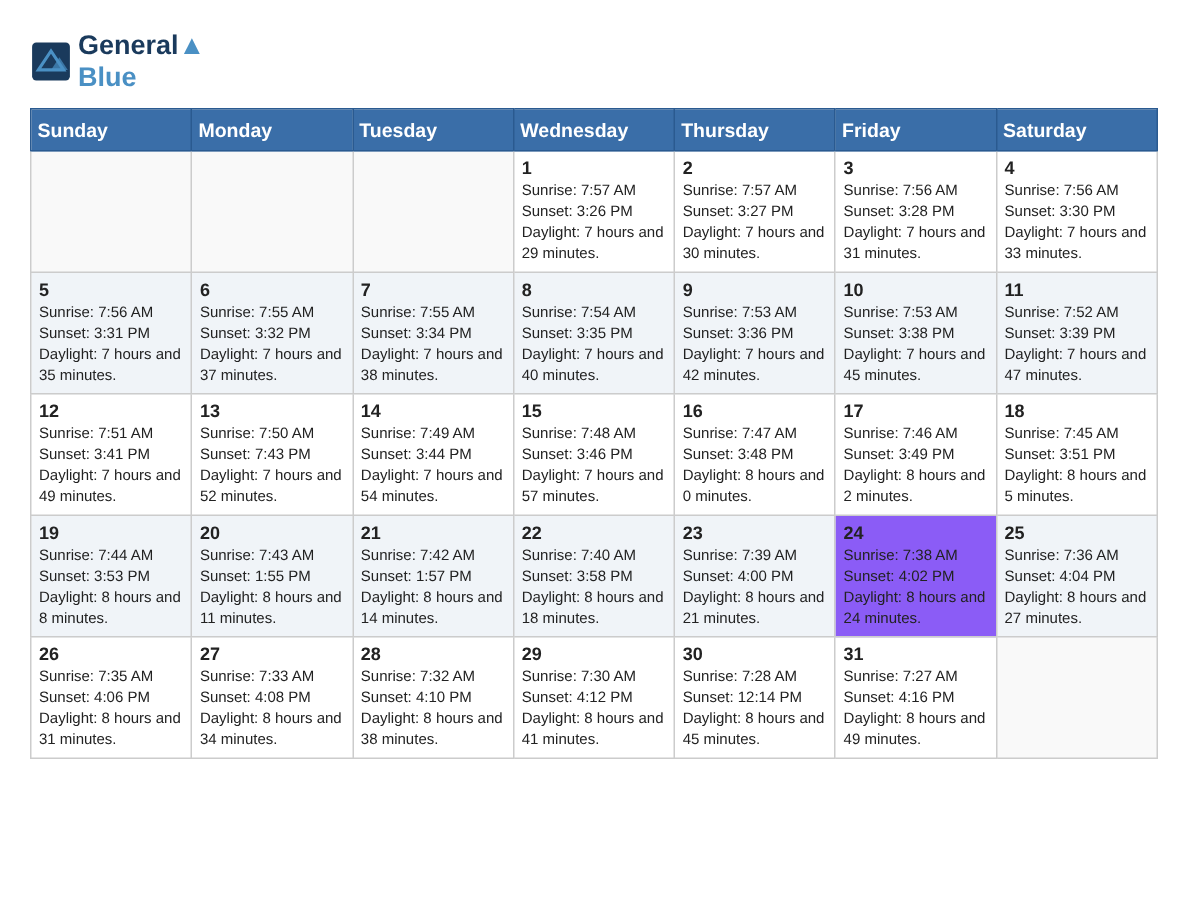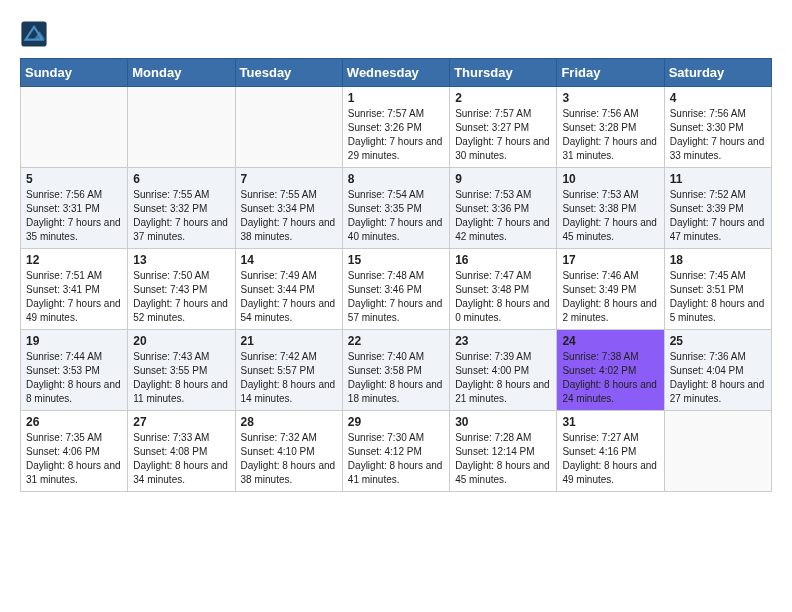--- a/index.html
+++ b/index.html
@@ -78,20 +78,24 @@
 </head>
 <body>
 
 <div class="header">
   <div class="logo">
     <svg class="logo-icon" viewBox="0 0 40 40">
       <rect x="2" y="2" width="36" height="36" rx="4" fill="#1a3a5c"></rect>
       <polygon points="8,28 20,10 32,28" fill="none" stroke="#4a90c4" stroke-width="3"></polygon>
       <polygon points="20,28 28,16 36,28" fill="#4a90c4" opacity="0.7"></polygon>
     </svg>
+    <div>
+      <div style="font-size:18px;font-weight:bold;color:#1a3a5c;">General<span style="color:#4a90c4;">▲</span></div>
+      <div style="font-size:18px;font-weight:bold;color:#4a90c4;">Blue</div>
+    </div>
   </div>
   <div class="title-block">
     <div class="month-title"></div>
     <div class="location-title"></div>
   </div>
 </div>
 
 <table>
   <thead>
     <tr id="header-row">
@@ -225,27 +229,27 @@
       <tr>
         <td style="background: rgb(240, 244, 248);">
           <div class="day-num">19</div>
           <div class="day-info" style="white-space: pre-line;">Sunrise: 7:44 AM
 Sunset: 3:53 PM
 Daylight: 8 hours and 8 minutes.</div>
         </td>
         <td style="background: rgb(240, 244, 248);">
           <div class="day-num">20</div>
           <div class="day-info" style="white-space: pre-line;">Sunrise: 7:43 AM
-Sunset: 3:55 PM
+Sunset: 1:55 PM
 Daylight: 8 hours and 11 minutes.</div>
         </td>
         <td style="background: rgb(240, 244, 248);">
           <div class="day-num">21</div>
           <div class="day-info" style="white-space: pre-line;">Sunrise: 7:42 AM
-Sunset: 5:57 PM
+Sunset: 1:57 PM
 Daylight: 8 hours and 14 minutes.</div>
         </td>
         <td style="background: rgb(240, 244, 248);">
           <div class="day-num">22</div>
           <div class="day-info" style="white-space: pre-line;">Sunrise: 7:40 AM
 Sunset: 3:58 PM
 Daylight: 8 hours and 18 minutes.</div>
         </td>
         <td style="background: rgb(240, 244, 248);">
           <div class="day-num">23</div>

